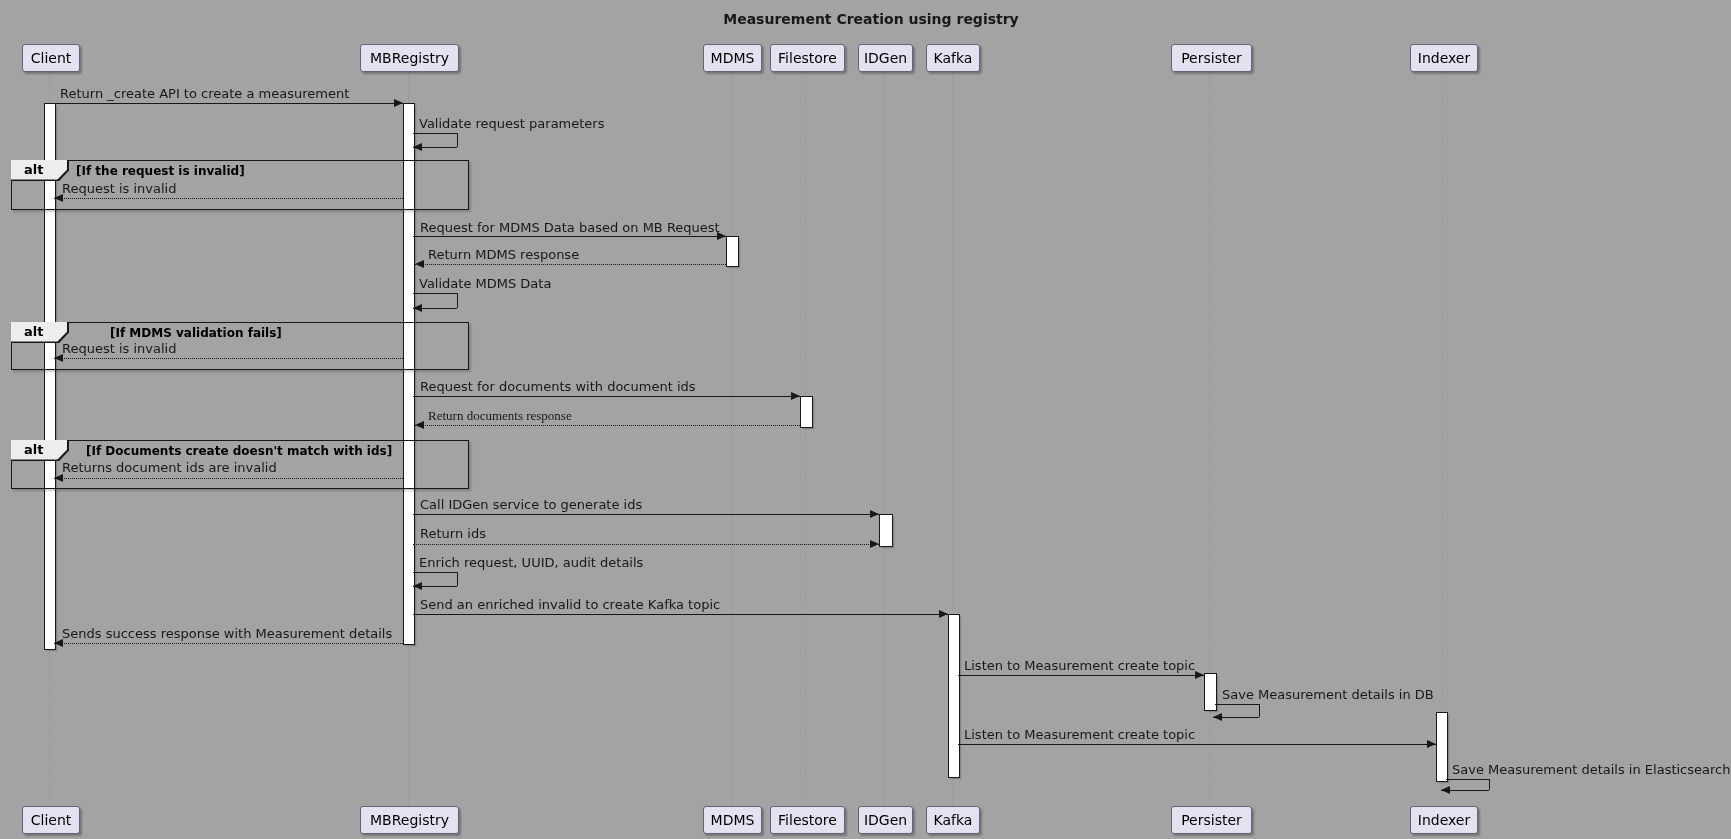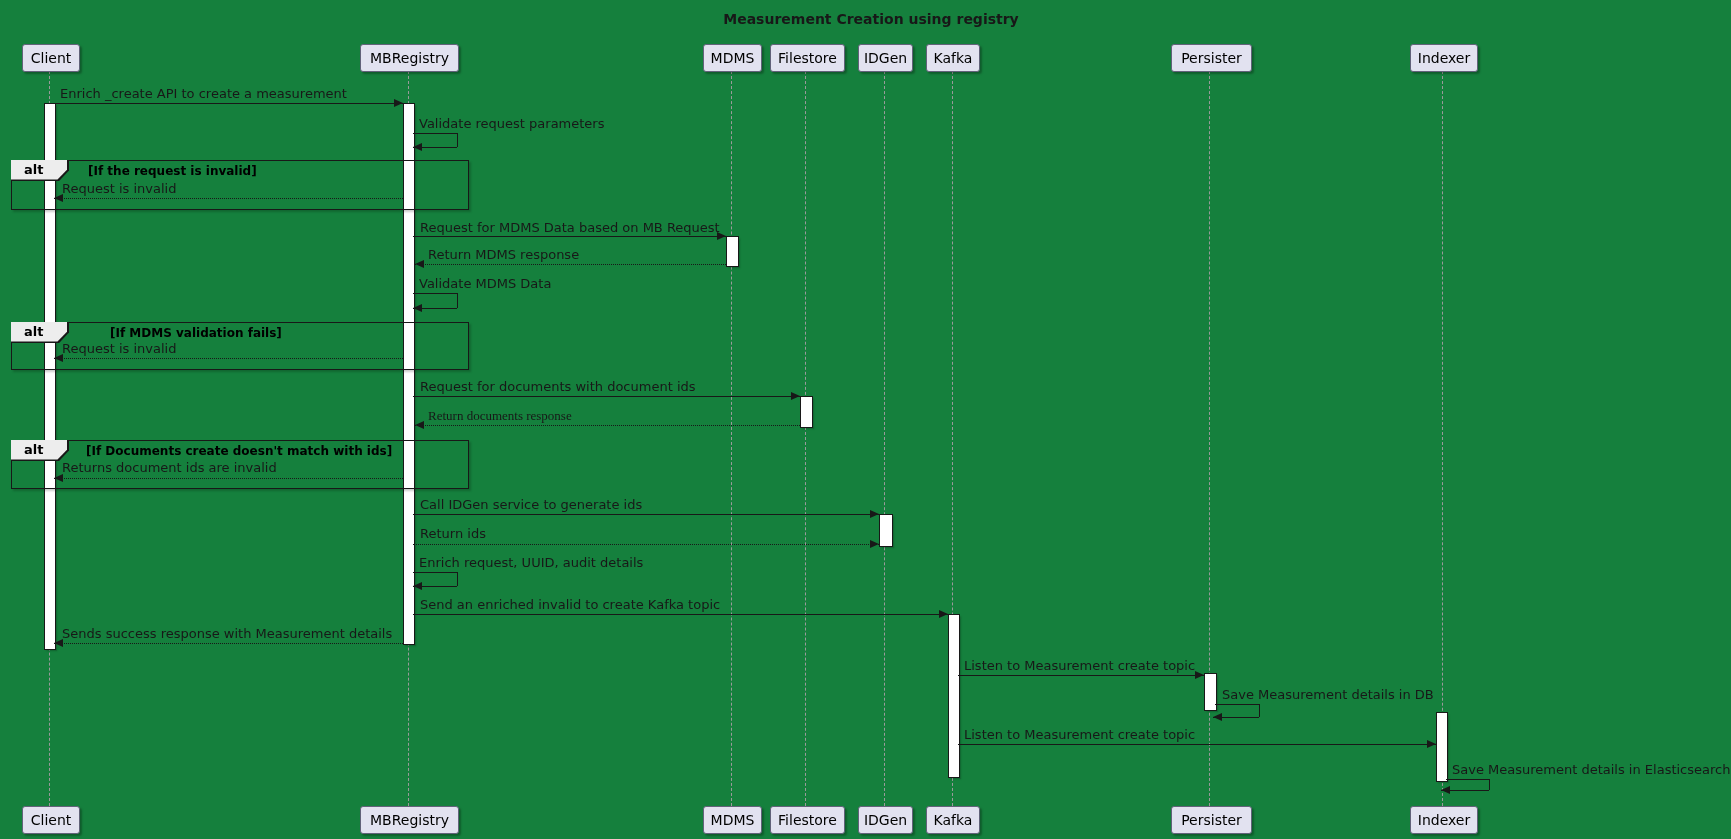--- a/index.html
+++ b/index.html
@@ -1,16 +1,16 @@
 <!DOCTYPE html>
 <html><head>
 <meta charset="utf-8">
 <style>
   html,body{margin:0;padding:0;background:#fff;}
-  .canvas{position:relative;width:1731px;height:839px;background:#15803d;
+  .canvas{position:relative;width:1731px;height:839px;background:#a3a3a3;
           font-family:"DejaVu Sans","Liberation Sans",sans-serif;color:#181818;overflow:hidden;}
   .title{position:absolute;transform:translateX(-50%);font-size:14px;font-weight:bold;white-space:nowrap;}
   .box{position:absolute;height:26px;background:#E2E2F0;border:1px solid #62627a;border-radius:3px;
        box-shadow:2px 2px 2px rgba(0,0,0,.28);display:flex;align-items:center;justify-content:center;
        font-size:14px;color:#000;white-space:nowrap;z-index:5;}
   .ll{position:absolute;width:0;border-left:1px dashed #9a9a9a;z-index:1;}
   .act{position:absolute;background:#fff;border:1px solid #181818;z-index:2;box-shadow:1.5px 1.5px 1.5px rgba(0,0,0,.18);}
   .hl{position:absolute;height:0;border-top:1px solid #181818;z-index:3;}
   .hd{position:absolute;height:0;border-top:1px dotted #181818;z-index:3;}
   .vl{position:absolute;width:0;border-left:1px solid #181818;z-index:3;}
@@ -64,35 +64,35 @@
 
   <div class="act" style="left:44px;top:103px;width:10px;height:545px;"></div>
   <div class="act" style="left:403px;top:103px;width:10px;height:540px;"></div>
   <div class="act" style="left:726px;top:236px;width:11px;height:29px;"></div>
   <div class="act" style="left:800px;top:396px;width:11px;height:30px;"></div>
   <div class="act" style="left:879px;top:514px;width:12px;height:31px;"></div>
   <div class="act" style="left:948px;top:614px;width:10px;height:162px;"></div>
   <div class="act" style="left:1204px;top:673px;width:11px;height:36px;"></div>
   <div class="act" style="left:1436px;top:712px;width:10px;height:68px;"></div>
 
-  <div class="lbl" style="left:60px;top:86px;">Enrich _create API to create a measurement</div>
+  <div class="lbl" style="left:60px;top:86px;">Return _create API to create a measurement</div>
   <div class="hl" style="left:54px;top:103px;width:349px;"></div>
   <div class="ar" style="left:394px;top:99px;"></div>
 
   <div class="lbl" style="left:419px;top:116px;">Validate request parameters</div>
   <div class="hl" style="left:413px;top:133px;width:44px;"></div>
   <div class="vl" style="left:457px;top:133px;height:14px;"></div>
   <div class="hl" style="left:413px;top:147px;width:44px;"></div>
   <div class="al" style="left:413px;top:143px;"></div>
 
   <div class="frame" style="left:11px;top:160px;width:456px;height:48px;"></div>
   <div class="tab" style="left:11px;top:160px;">
       <div class="in">alt</div>
     </div>
-  <div class="guard" style="left:88px;top:164px;">[If the request is invalid]</div>
+  <div class="guard" style="left:76px;top:164px;">[If the request is invalid]</div>
 
   <div class="lbl" style="left:62px;top:181px;">Request is invalid</div>
   <div class="hd" style="left:54px;top:198px;width:349px;"></div>
   <div class="al" style="left:54px;top:194px;"></div>
 
   <div class="lbl" style="left:420px;top:220px;">Request for MDMS Data based on MB Request</div>
   <div class="hl" style="left:413px;top:236px;width:313px;"></div>
   <div class="ar" style="left:717px;top:232px;"></div>
 
   <div class="lbl" style="left:428px;top:247px;">Return MDMS response</div>

